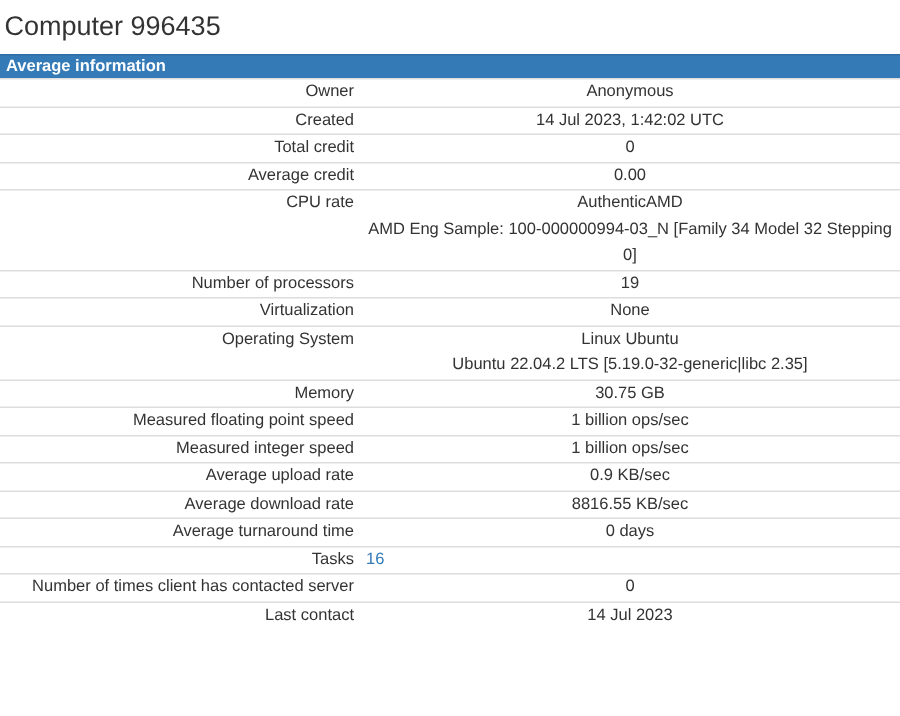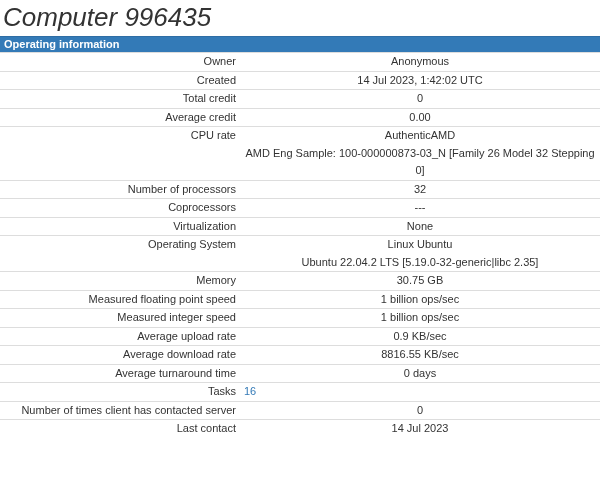--- a/index.html
+++ b/index.html
@@ -15,26 +15,25 @@
     width:600px;
     height:477px;
     overflow:hidden;
     background:#ffffff;
     font-family:"Liberation Sans","DejaVu Sans",sans-serif;
     color:var(--text);
   }
   .page-title{
     margin:0 0 4px 0;
     padding:2px 0 0 3px;
-    font-size:26px;
+    font-size:18px;
     line-height:30px;
     font-weight:400;
     color:var(--text);
     letter-spacing:0;
-    font-style:italic;
   }
   .panel-heading{
     background:var(--header-bg);
     border-top:1px solid var(--header-border);
     color:#ffffff;
     font-size:11px;
     font-weight:bold;
     line-height:11px;
     padding:2px 4px;
     height:16px;
@@ -69,21 +68,21 @@
     color:var(--link);
     text-decoration:none;
     line-height:17.5px;
   }
 </style>
 </head>
 <body>
 
 <h1 class="page-title">Computer 996435</h1>
 
-<div class="panel-heading">Operating information</div>
+<div class="panel-heading">Average information</div>
 
 <table class="info-table">
   <tbody>
       <tr>
         <td class="label-cell">Owner</td>
         <td class="value-cell">
           <div class="value-line">Anonymous</div>
         </td>
       </tr>
       <tr>
@@ -101,33 +100,27 @@
       <tr>
         <td class="label-cell">Average credit</td>
         <td class="value-cell">
           <div class="value-line">0.00</div>
         </td>
       </tr>
       <tr>
         <td class="label-cell">CPU rate</td>
         <td class="value-cell">
           <div class="value-line">AuthenticAMD</div>
-          <div class="value-line">AMD Eng Sample: 100-000000873-03_N [Family 26 Model 32 Stepping 0]</div>
+          <div class="value-line">AMD Eng Sample: 100-000000994-03_N [Family 34 Model 32 Stepping 0]</div>
         </td>
       </tr>
       <tr>
         <td class="label-cell">Number of processors</td>
         <td class="value-cell">
-          <div class="value-line">32</div>
-        </td>
-      </tr>
-      <tr>
-        <td class="label-cell">Coprocessors</td>
-        <td class="value-cell">
-          <div class="value-line">---</div>
+          <div class="value-line">19</div>
         </td>
       </tr>
       <tr>
         <td class="label-cell">Virtualization</td>
         <td class="value-cell">
           <div class="value-line">None</div>
         </td>
       </tr>
       <tr>
         <td class="label-cell">Operating System</td>

